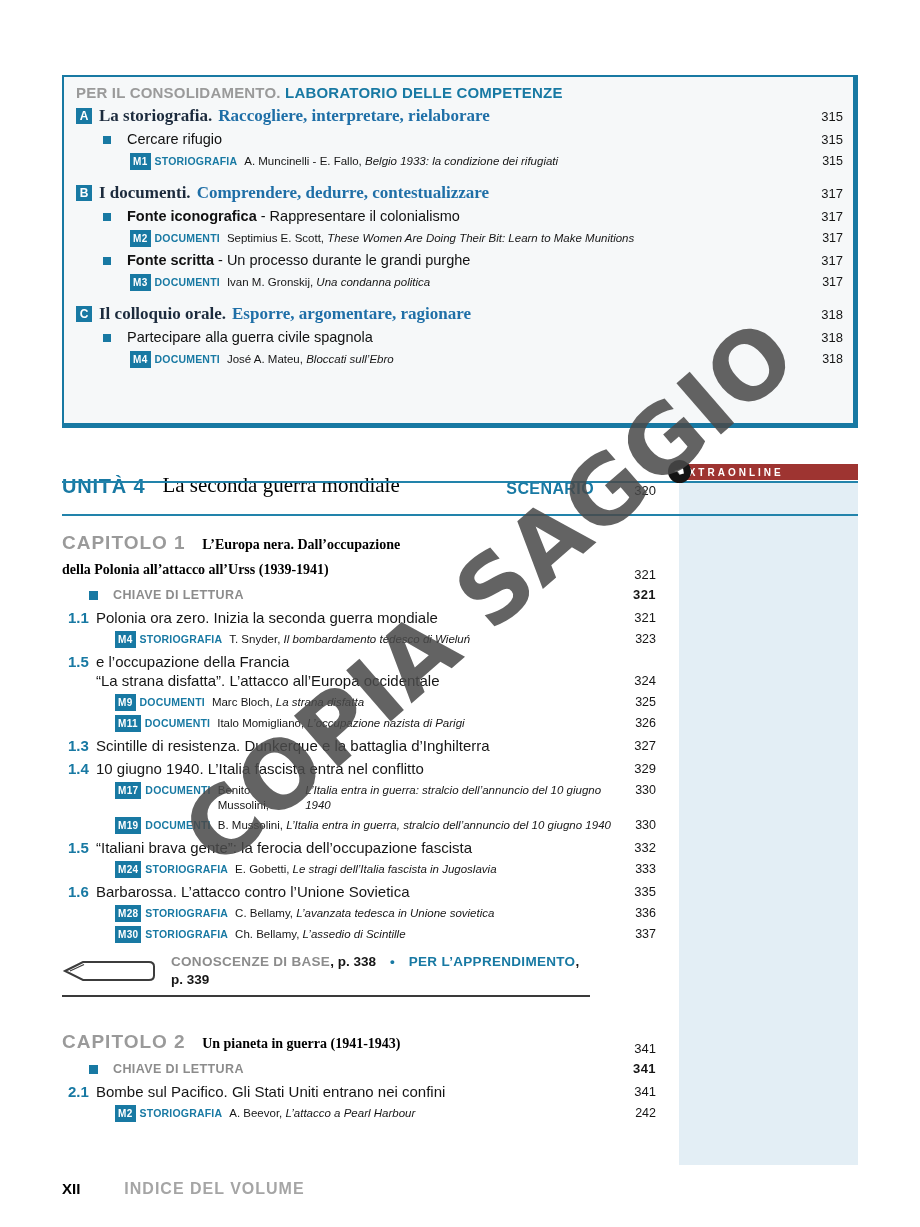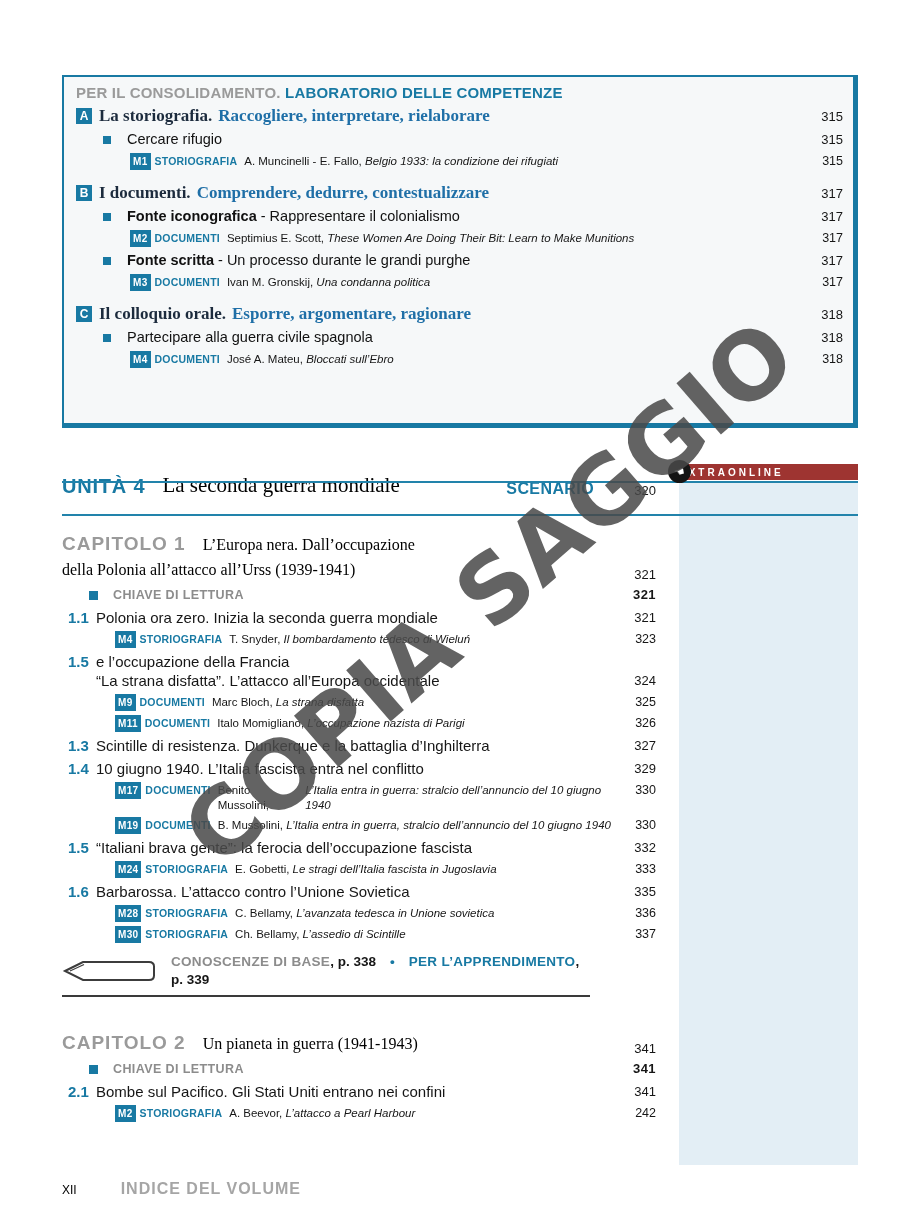--- a/index.html
+++ b/index.html
@@ -69,21 +69,21 @@
   .toc{position:absolute;left:62px;top:481px;width:594px;z-index:1;}
   .unit-row{display:flex;align-items:flex-end;height:17px;padding-top:8px;box-sizing:border-box;}
   .unit-label{color:var(--accent);font-weight:bold;font-size:20px;letter-spacing:.8px;flex:none;}
   .unit-title{font-family:"Liberation Serif",serif;font-size:21px;color:#000;margin-left:17px;flex:1;}
   .unit-scenario{color:var(--accent);font-weight:bold;font-size:16px;letter-spacing:.4px;margin-right:26px;}
   .unit-row .pg{font-size:13px;}
   .chapter{margin-top:34px;}
   .ch-head{display:flex;align-items:baseline;margin-bottom:3px;}
   .ch-left{flex:1;}
   .ch-label{color:var(--gray);font-weight:bold;font-size:19px;letter-spacing:1px;margin-right:13px;}
-  .ch-line{font-family:"Liberation Serif",serif;font-size:16px;line-height:25px;color:#000;}
+  .ch-line{font-family:"Liberation Serif",serif;font-size:14px;line-height:25px;color:#000;font-weight:bold;}
   .ch-line.block{display:block;}
   .ch-head .pg{align-self:flex-end;font-size:13px;}
   .krow{padding-left:27px;margin:5px 0;font-size:12.5px;font-weight:bold;color:#8c8c8c;letter-spacing:.4px;line-height:15px;}
   .krow .sq{width:9px;height:9px;margin-right:15px;}
   .srow{padding-left:6px;margin:4px 0;font-size:15px;line-height:19px;}
   .snum{flex:none;color:var(--accent);font-weight:bold;width:28px;}
   .slines{color:#161616;}
   .slines .ln{display:block;}
   .srow .pg{align-self:flex-end;}
   .toc .mrow{padding-left:53px;}
@@ -99,21 +99,21 @@
   .ref-sep{color:var(--accent);margin:0 14px;font-weight:bold;}
   
   .watermark{
     position:absolute;left:110px;top:556px;width:720px;text-align:center;
     font-family:"DejaVu Sans",sans-serif;font-weight:bold;font-size:93px;letter-spacing:1px;
     color:rgba(73,73,73,0.86);white-space:nowrap;
     transform:rotate(-41deg);z-index:40;pointer-events:none;
   }
   
   .footer{position:absolute;left:62px;top:1180px;display:flex;align-items:baseline;}
-  .footer .roman{font-weight:normal;font-size:12px;color:#000;}
+  .footer .roman{font-weight:bold;font-size:15px;color:#000;}
   .footer .flabel{color:#a5a5a5;font-weight:bold;font-size:16px;letter-spacing:1px;margin-left:44px;}
 </style>
 </head>
 <body>
 
 <div class="page">
 
   <div class="competence-box">
     <div class="box-heading">
       <span class="hg">PER IL CONSOLIDAMENTO.</span>

